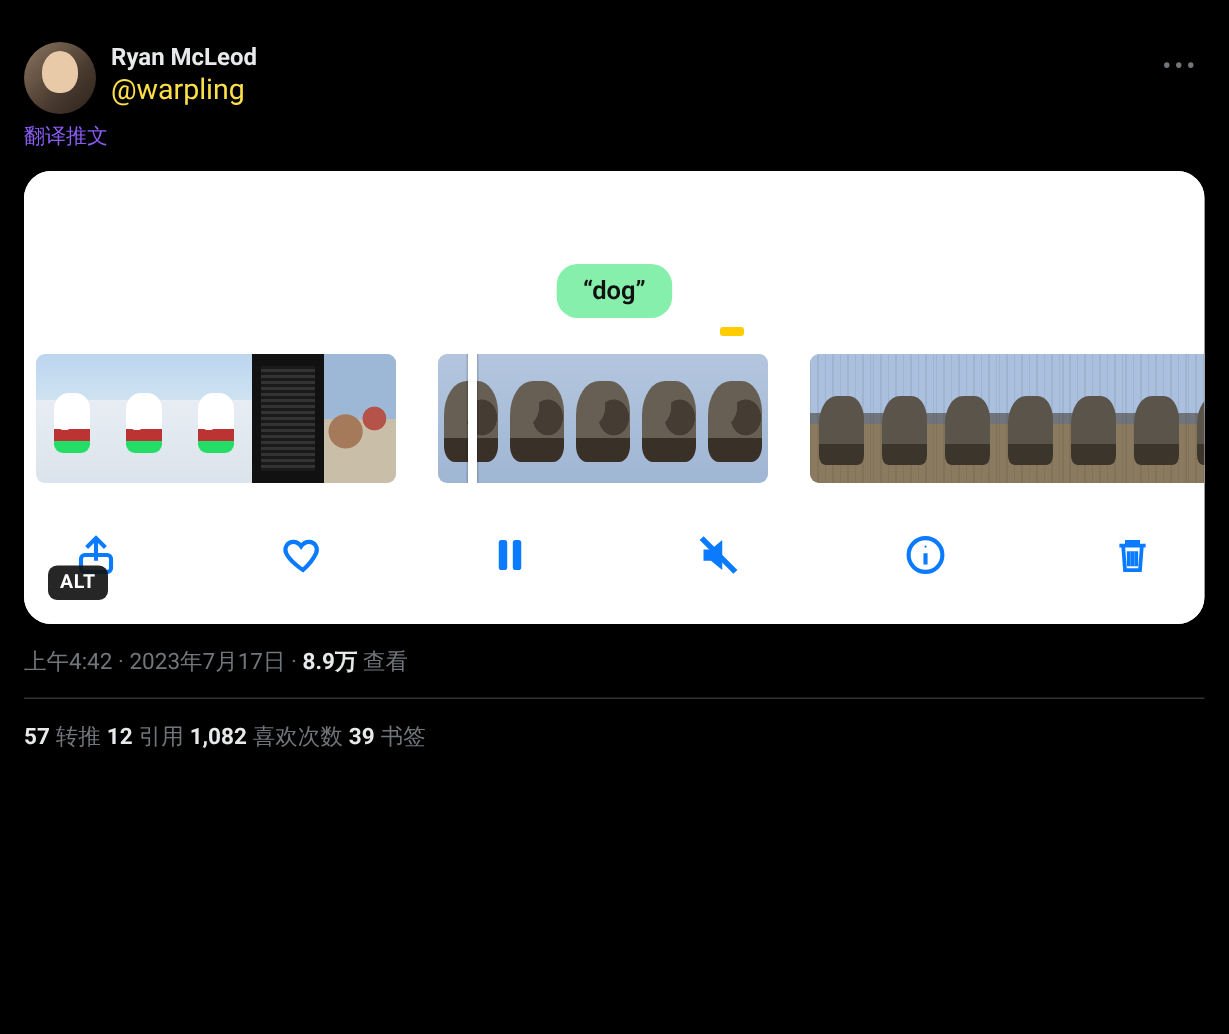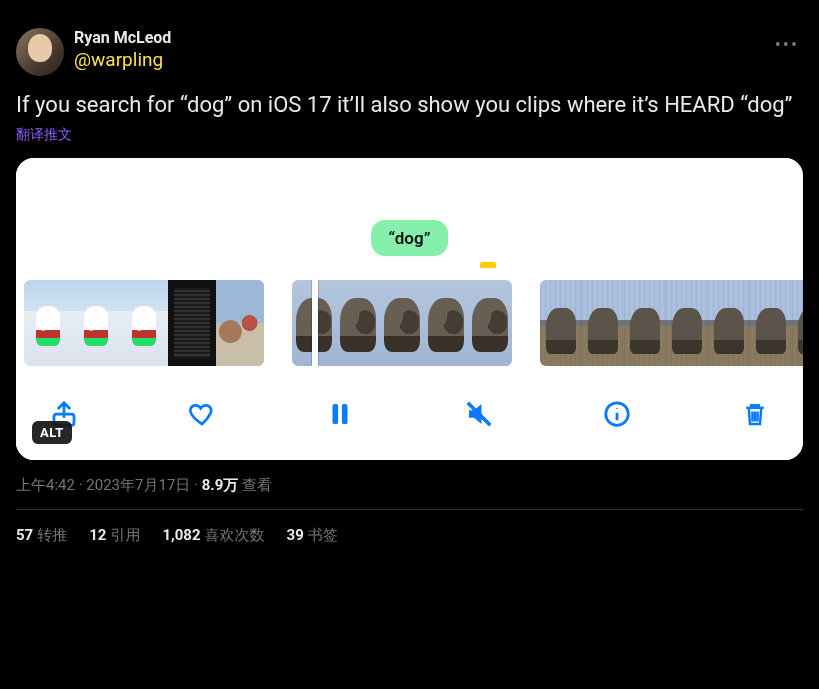--- a/index.html
+++ b/index.html
@@ -194,21 +194,21 @@
     color:#71767b;
     font-size: 15px;
   }
   .meta-line .views-num { font-weight:700; color:#e7e9ea; }
   .divider {
     margin-top: 14px;
     border-top: 1px solid #2f3336;
   }
   .stats {
     display:flex;
-    gap: 22px;
+    gap: 4px;
     padding: 16px 0 4px 0;
     color:#71767b;
     font-size:15px;
     text-align:center;
   }
   .stats .num { font-weight:700; color:#e7e9ea; margin-right:4px; }
   .stats > div { cursor:pointer; }
 </style>
 </head>
 <body>
@@ -217,21 +217,20 @@
 
   <div class="tweet-header">
     <div class="avatar"></div>
     <div class="name-block">
       <span class="display-name">Ryan McLeod</span>
       <span class="handle">@warpling</span>
     </div>
     <div class="more-icon">•••</div>
   </div>
 
-  <div class="tweet-text">If you search for “dog” on iOS 17 it’ll also show you clips where it’s HEARD “dog”</div>
   <div class="translate-link">翻译推文</div>
 
   <div class="media-card">
     <div class="media-top">
       <div class="pill">“dog”</div>
       <div class="indicator-tick"></div>
     </div>
 
     <div class="filmstrip">
       <div class="clip clipA">

